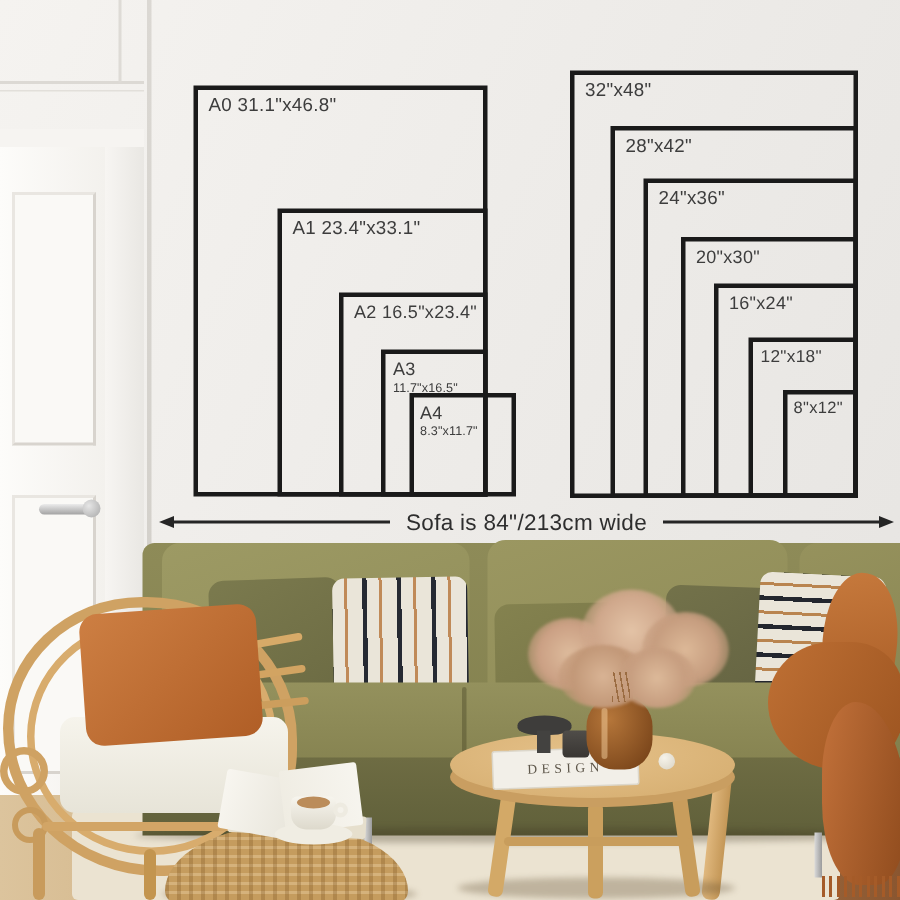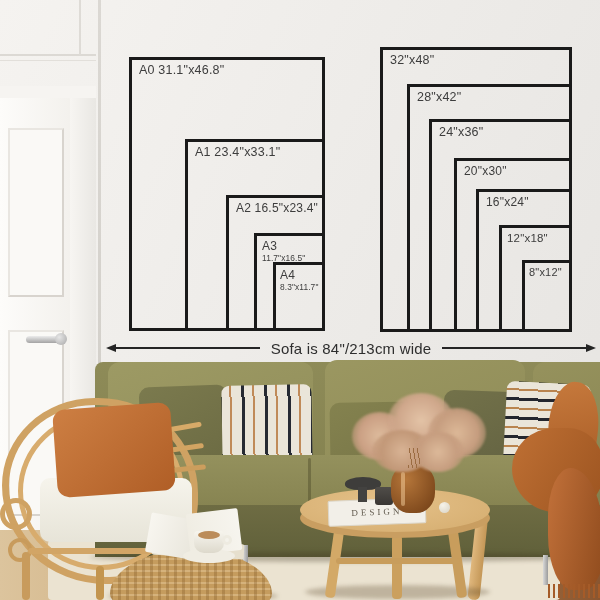--- a/index.html
+++ b/index.html
@@ -48,21 +48,21 @@
     </div>
     <div class="size-rect" style="left:185px;top:139px;width:140px;height:192px;">
       <span class="size-label">A1 23.4"x33.1"</span>
     </div>
     <div class="size-rect" style="left:226px;top:195px;width:99px;height:136px;">
       <span class="size-label small">A2 16.5"x23.4"</span>
     </div>
     <div class="size-rect" style="left:254px;top:233px;width:71px;height:98px;">
       <span class="size-label small" style="left:5px;"><span>A3</span><span class="sub">11.7"x16.5"</span></span>
     </div>
-    <div class="size-rect" style="left:273px;top:262px;width:52px;height:69px;">
+    <div class="size-rect" style="left:273px;top:262px;width:71px;height:69px;">
       <span class="size-label small" style="left:4px;"><span>A4</span><span class="sub">8.3"x11.7"</span></span>
     </div>
   </div>
 
   <div>
     <div class="size-rect" style="left:380px;top:47px;width:192px;height:285px;">
       <span class="size-label">32"x48"</span>
     </div>
     <div class="size-rect" style="left:407px;top:84px;width:165px;height:248px;">
       <span class="size-label">28"x42"</span>

